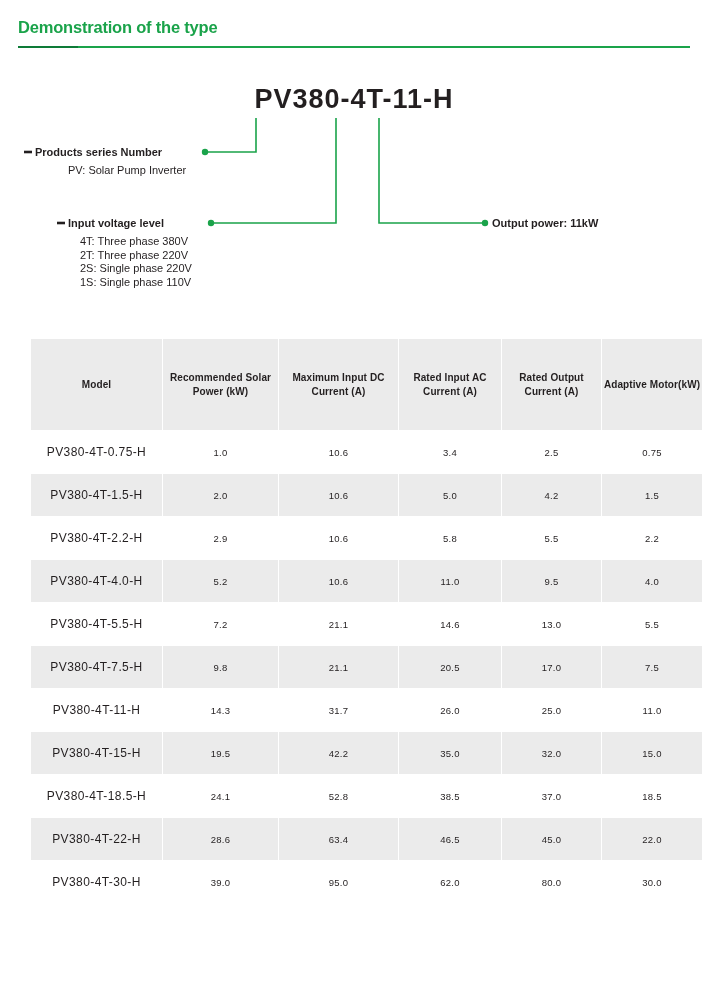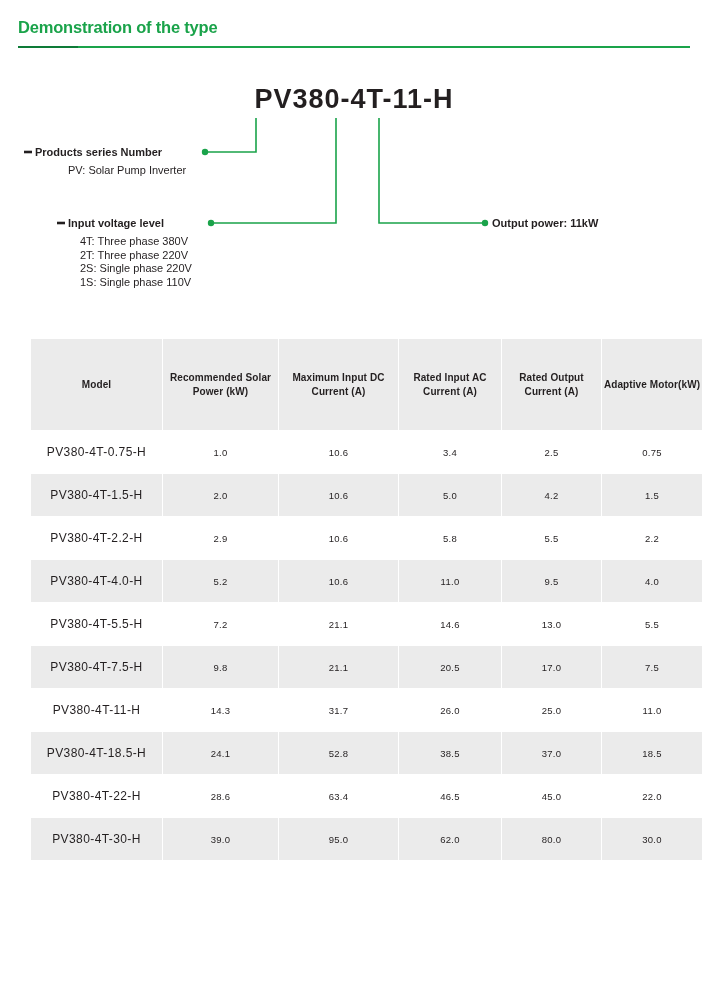--- a/index.html
+++ b/index.html
@@ -250,20 +250,28 @@
         </tr>
         <tr>
           <td class="model">PV380-4T-11-H</td>
           <td>14.3</td>
           <td>31.7</td>
           <td>26.0</td>
           <td>25.0</td>
           <td>11.0</td>
         </tr>
         <tr>
+          <td class="model">PV380-4T-15-H</td>
+          <td>19.5</td>
+          <td>42.2</td>
+          <td>35.0</td>
+          <td>32.0</td>
+          <td>15.0</td>
+        </tr>
+        <tr>
           <td class="model">PV380-4T-18.5-H</td>
           <td>24.1</td>
           <td>52.8</td>
           <td>38.5</td>
           <td>37.0</td>
           <td>18.5</td>
         </tr>
         <tr>
           <td class="model">PV380-4T-22-H</td>
           <td>28.6</td>

